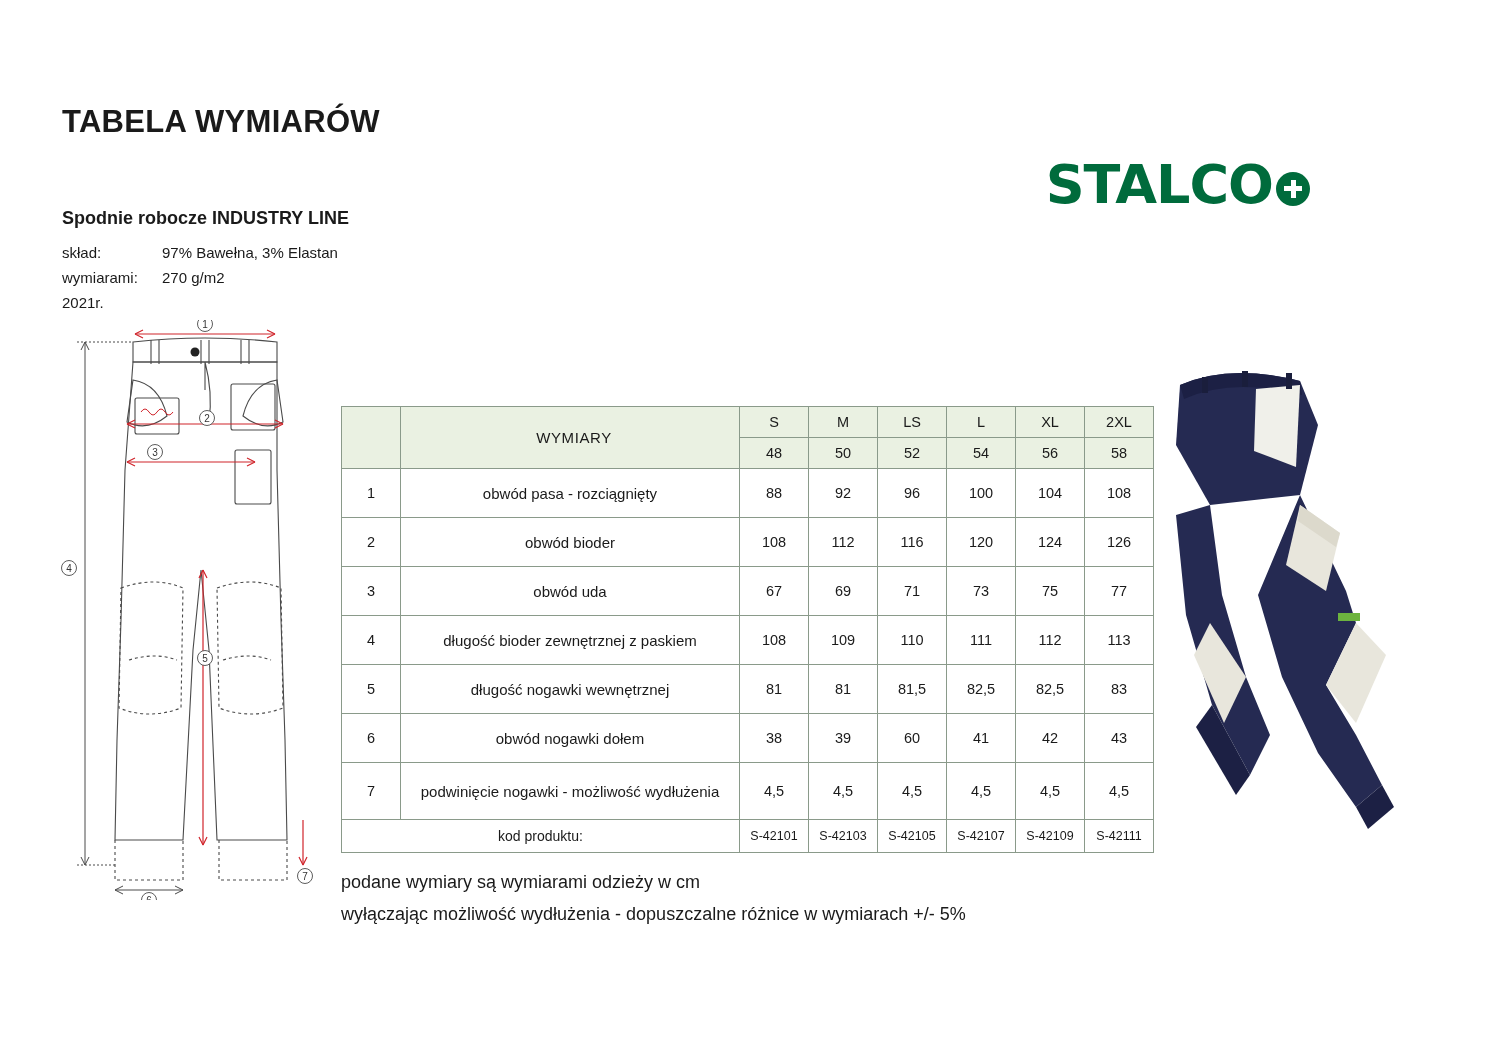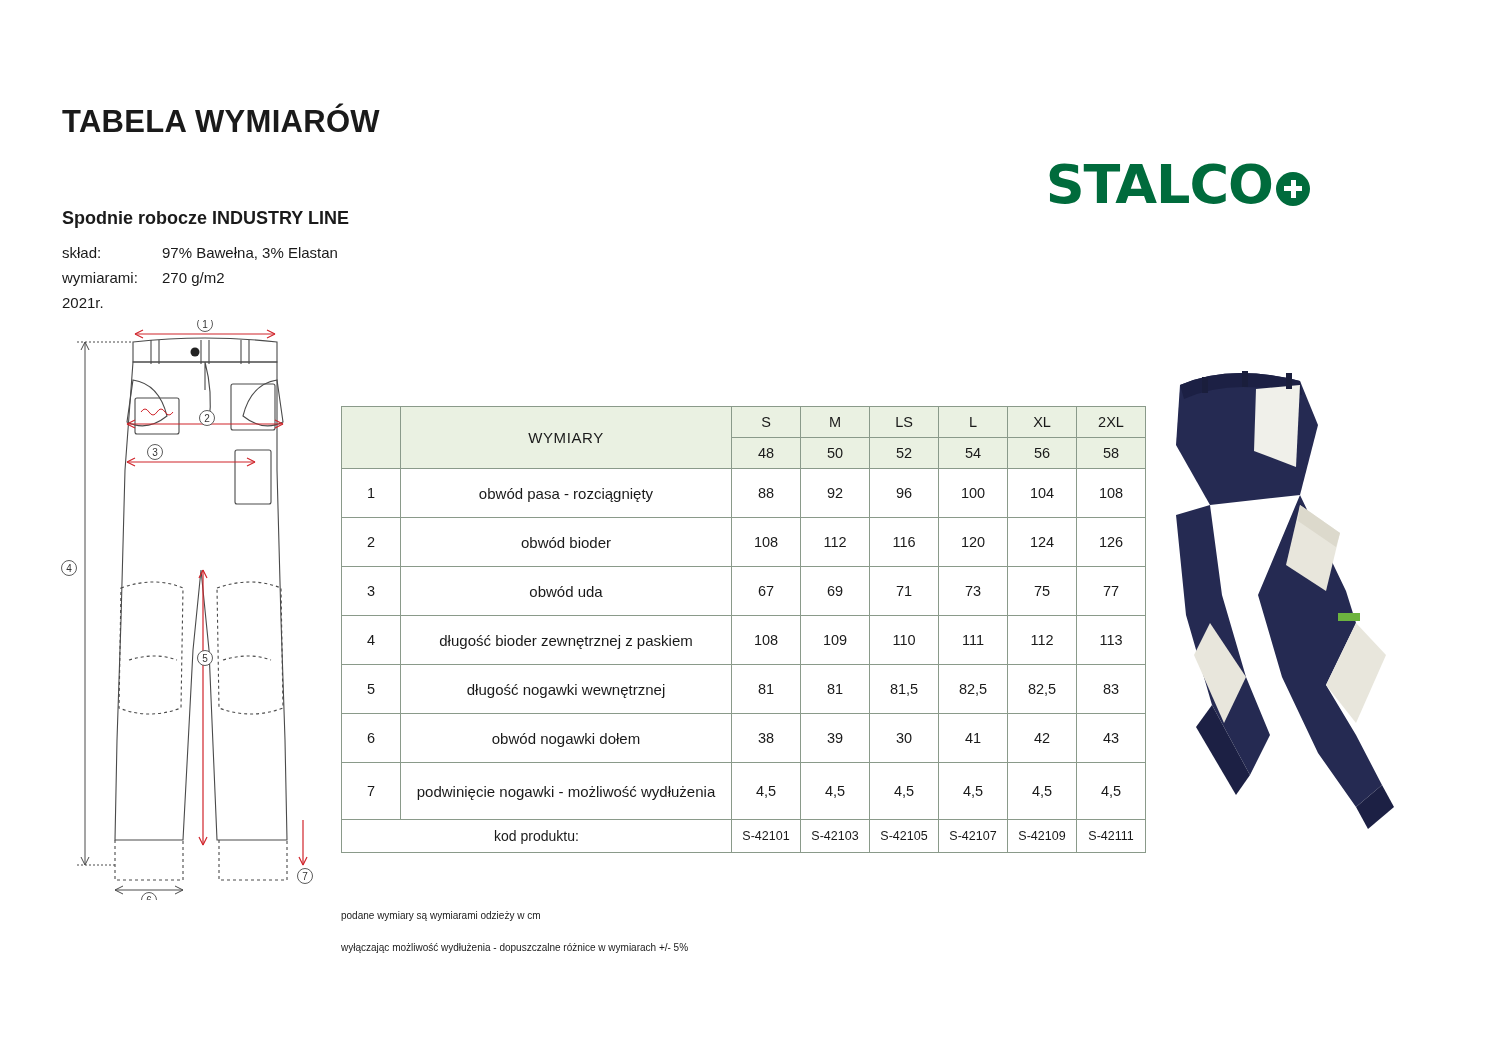--- a/index.html
+++ b/index.html
@@ -135,24 +135,23 @@
   .code-cell {
     font-size: 12.5px;
     height: 32px;
   }
 
   
   .footnotes {
     position: absolute;
     left: 341px;
     top: 866px;
-    font-size: 10px;
+    font-size: 18px;
     line-height: 32px;
     color: #1a1a1a;
-    margin-top: 34px;
   }
 
   
   .photo {
     position: absolute;
     left: 1150px;
     top: 355px;
     width: 250px;
     height: 500px;
   }
@@ -260,21 +259,21 @@
       <circle cx="250" cy="556" r="7.5" fill="#fff" stroke="#4a4a4a" stroke-width="0.9"></circle>
       <text x="250" y="560">7</text>
     </g>
   </svg>
 </div>
 
 <table class="size-table">
   <tbody>
     <tr>
       <td class="col-idx hdr-wymiary" rowspan="2"></td>
-      <td class="col-name hdr-wymiary" rowspan="2" style="text-align:center;padding-left:0">WYMIARY</td>
+      <td class="col-name hdr-wymiary" rowspan="2" style="text-align:center;padding-left:8px">WYMIARY</td>
       <td class="col-size head-cell">S</td>
       <td class="col-size head-cell">M</td>
       <td class="col-size head-cell">LS</td>
       <td class="col-size head-cell">L</td>
       <td class="col-size head-cell">XL</td>
       <td class="col-size head-cell">2XL</td>
     </tr>
     <tr>
       <td class="head-cell">48</td>
       <td class="head-cell">50</td>
@@ -332,21 +331,21 @@
       <td>81,5</td>
       <td>82,5</td>
       <td>82,5</td>
       <td>83</td>
     </tr>
     <tr class="row-body">
       <td class="col-idx">6</td>
       <td class="col-name">obwód nogawki dołem</td>
       <td>38</td>
       <td>39</td>
-      <td>30</td>
+      <td>60</td>
       <td>41</td>
       <td>42</td>
       <td>43</td>
     </tr>
     <tr class="row-body row-tall">
       <td class="col-idx">7</td>
       <td class="col-name">podwinięcie nogawki - możliwość wydłużenia</td>
       <td>4,5</td>
       <td>4,5</td>
       <td>4,5</td>

